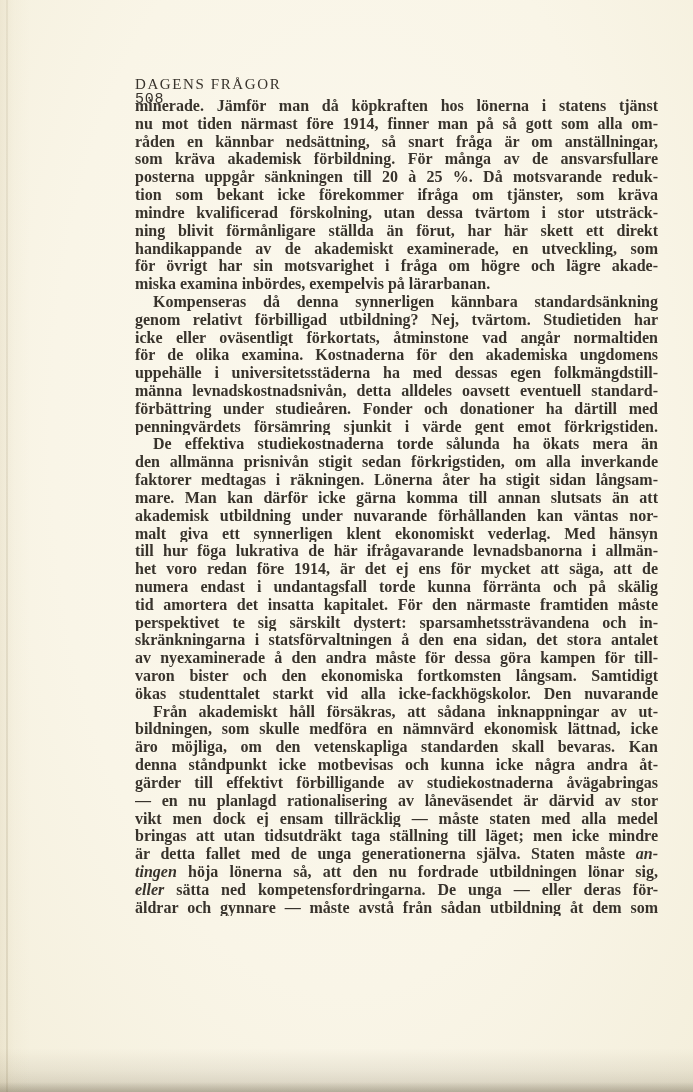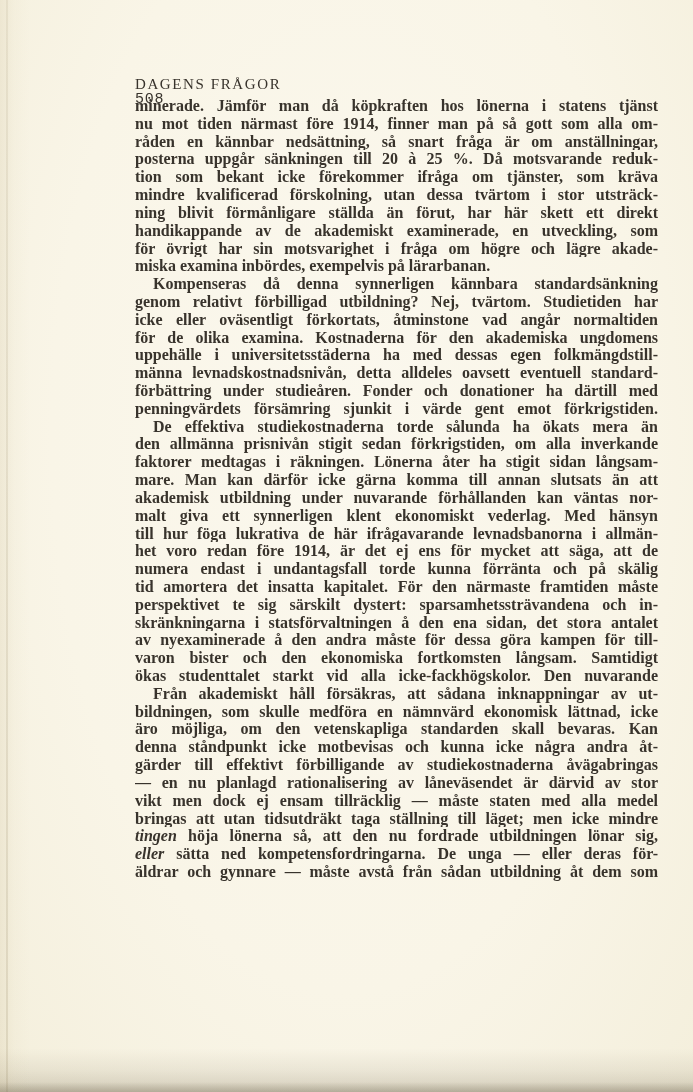--- a/index.html
+++ b/index.html
@@ -91,20 +91,21 @@
   <div class="header">
     <span class="pagenum">508</span>
     <span class="runtitle">DAGENS FRÅGOR</span>
   </div>
 
   <div class="textcol">
       <div class="para">
         <div class="line just"><span>minerade.  Jämför man då köpkraften hos lönerna i statens tjänst</span></div>
         <div class="line just"><span>nu mot tiden närmast före 1914, finner man på så gott som alla om-</span></div>
         <div class="line just"><span>råden en kännbar nedsättning, så snart fråga är om anställningar,</span></div>
+        <div class="line just"><span>som kräva akademisk förbildning.  För många av de ansvarsfullare</span></div>
         <div class="line just"><span>posterna uppgår sänkningen till 20 à 25 %.  Då motsvarande reduk-</span></div>
         <div class="line just"><span>tion som bekant icke förekommer ifråga om tjänster, som kräva</span></div>
         <div class="line just"><span>mindre kvalificerad förskolning, utan dessa tvärtom i stor utsträck-</span></div>
         <div class="line just"><span>ning blivit förmånligare ställda än förut, har här skett ett direkt</span></div>
         <div class="line just"><span>handikappande av de akademiskt examinerade, en utveckling, som</span></div>
         <div class="line just"><span>för övrigt har sin motsvarighet i fråga om högre och lägre akade-</span></div>
         <div class="line"><span>miska examina inbördes, exempelvis på lärarbanan.</span></div>
       </div>
       <div class="para">
         <div class="line just ind"><span>Kompenseras då denna synnerligen kännbara standardsänkning</span></div>
@@ -135,20 +136,21 @@
       </div>
       <div class="para">
         <div class="line just ind"><span>Från akademiskt håll försäkras, att sådana inknappningar av ut-</span></div>
         <div class="line just"><span>bildningen, som skulle medföra en nämnvärd ekonomisk lättnad, icke</span></div>
         <div class="line just"><span>äro möjliga, om den vetenskapliga standarden skall bevaras.  Kan</span></div>
         <div class="line just"><span>denna ståndpunkt icke motbevisas och kunna icke några andra åt-</span></div>
         <div class="line just"><span>gärder till effektivt förbilligande av studiekostnaderna åvägabringas</span></div>
         <div class="line just"><span>— en nu planlagd rationalisering av låneväsendet är därvid av stor</span></div>
         <div class="line just"><span>vikt men dock ej ensam tillräcklig — måste staten med alla medel</span></div>
         <div class="line just"><span>bringas att utan tidsutdräkt taga ställning till läget; men icke mindre</span></div>
+        <div class="line just"><span>är detta fallet med de unga generationerna själva.  Staten måste </span><span class="it">an-</span></div>
         <div class="line just"><span class="it">tingen</span><span> höja lönerna så, att den nu fordrade utbildningen lönar sig,</span></div>
         <div class="line just"><span class="it">eller</span><span> sätta ned kompetensfordringarna.  De unga — eller deras för-</span></div>
         <div class="line just"><span>äldrar och gynnare — måste avstå från sådan utbildning åt dem som</span></div>
       </div>
     </div>
 
   <div class="bottom-shade"></div>
 </div>
 
 </body></html>

